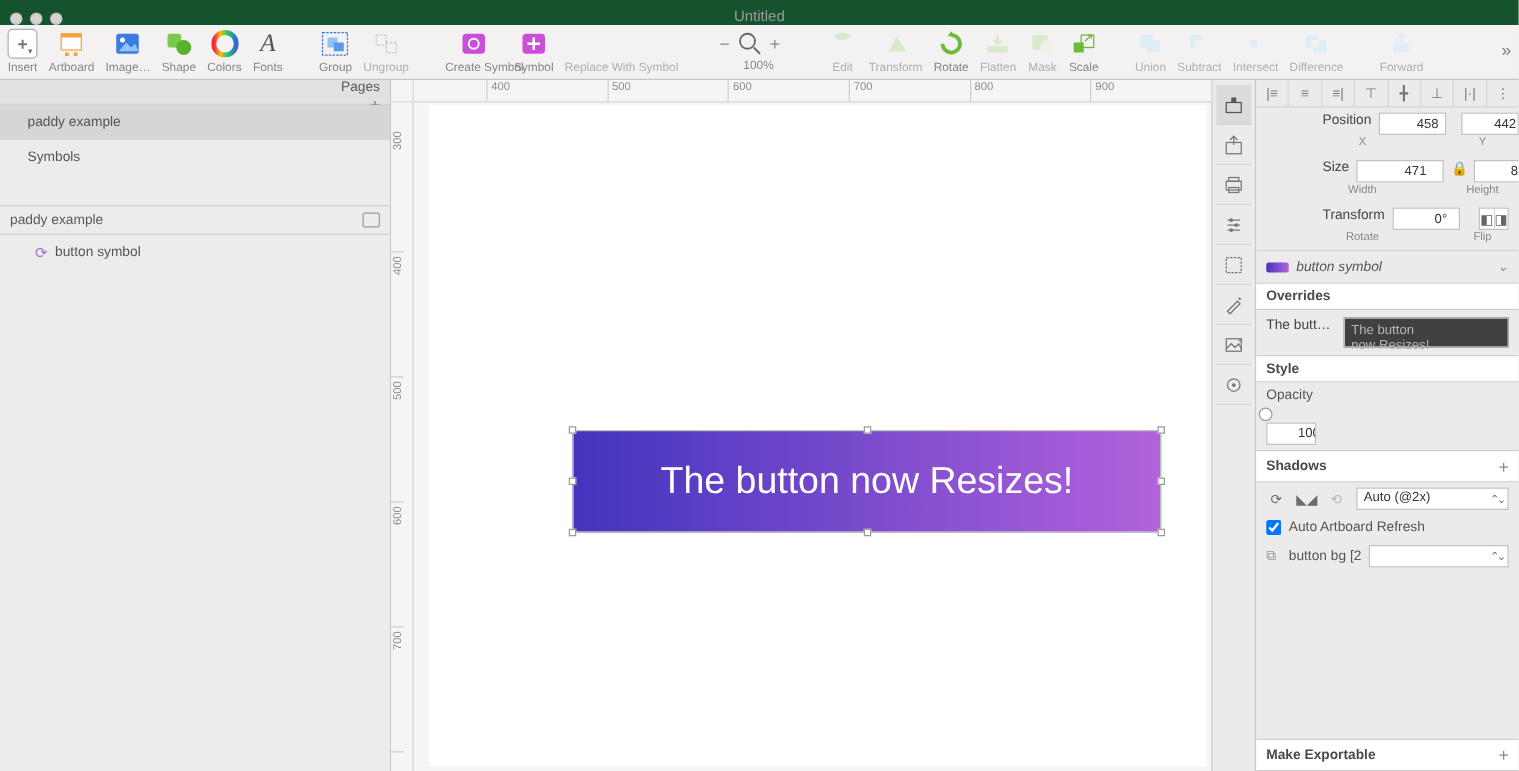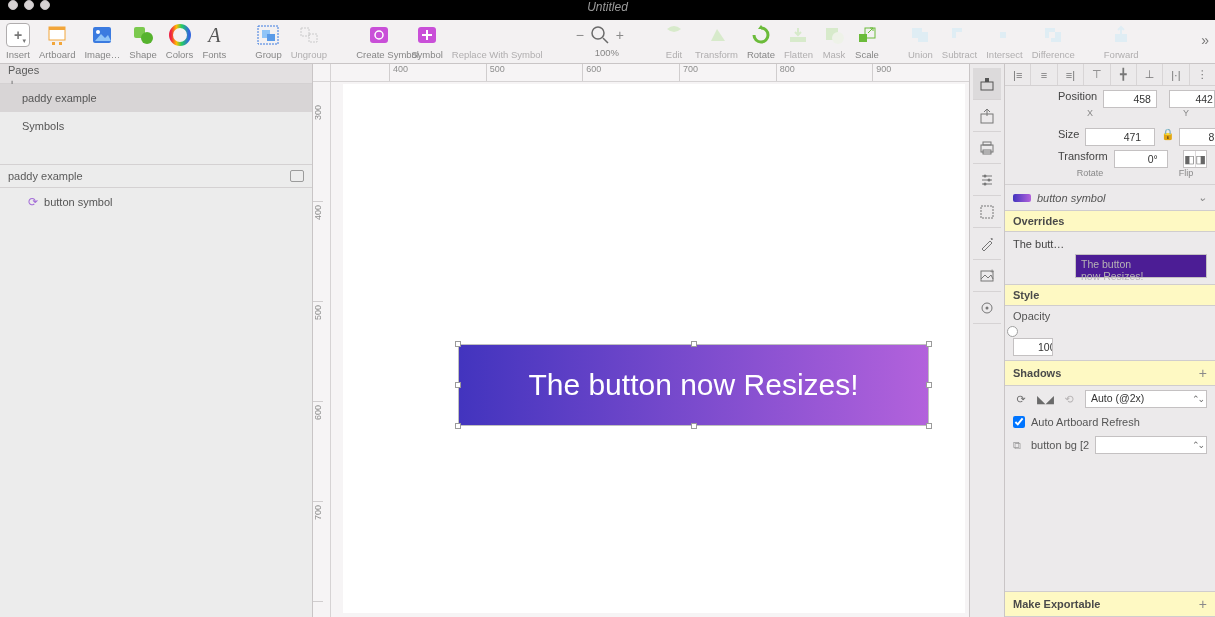--- a/index.html
+++ b/index.html
@@ -1,20 +1,20 @@
 <!DOCTYPE html>
 <html><head>
 <meta charset="utf-8">
 <style>
 * { box-sizing: border-box; margin: 0; padding: 0; font-family: -apple-system, "Helvetica Neue", Arial, sans-serif; }
 html, body { width: 1215px; height: 617px; overflow: hidden; background: #ececec; font-size: 11px; color: #555; }
 .app { display: flex; flex-direction: column; width: 100%; height: 100%; }
 
 
-.titlebar { height: 20px; display:flex; align-items:flex-start; background:#000000;font-style:italic; }
+.titlebar { height: 20px; display:flex; align-items:flex-end; background:#14532d; }
 .traffic { display:flex; gap:6px; margin-left:8px; }
 .traffic span { width:10px; height:10px; border-radius:50%; background:#d6d2d3; border:1px solid #c5c1c2;}
 .title { flex:1; text-align:center; color:#9a9a9a; font-size:12px; }
 
 
 .toolbar { height:44px; background:#f3f1f2; border-bottom:1px solid #c9c5c6; display:flex; align-items:flex-start; padding:3px 6px 0 6px; position:relative; }
 .tbtn { display:flex; flex-direction:column; align-items:center; justify-content:flex-start; margin-right:9px; }
 .tbtn .ico { width:24px; height:24px; border-radius:4px; display:flex; align-items:center; justify-content:center; font-size:15px; }
 .tbtn .lbl { font-size:9.5px; color:#868686; margin-top:2px; max-width:46px; text-align:center; white-space:nowrap; }
 .tbtn.dis .lbl { color:#b0aeaf; }
@@ -24,21 +24,21 @@
 .zoom-group .minus, .zoom-group .plus { color:#8a8a8a; font-size:14px; padding:0 4px;}
 .zoom-group .mag { width:24px; height:24px; display:flex; align-items:center; justify-content:center; }
 .zoom-lbl { font-size:9.5px; color:#868686; text-align:center; width:100%; }
 .toolbar-end { position:absolute; right:6px; top:12px; color:#777; font-size:14px;}
 
 
 .body { flex:1; display:flex; min-height:0; }
 
 
 .left { width:313px; background:#ececec; border-right:1px solid #c9c5c6; display:flex; flex-direction:column; }
-.left-head { height:20px; display:flex; align-items:flex-start; justify-content:space-between; padding:0 8px; border-bottom:1px solid #d4d1d2; background:#e3e0e1; color:#5b5b5b; font-size:11px;flex-direction:column;}
+.left-head { height:20px; display:flex; align-items:flex-end; justify-content:space-between; padding:0 8px; border-bottom:1px solid #d4d1d2; background:#e3e0e1; color:#5b5b5b; font-size:11px;flex-direction:column;}
 .left-head .plus { color:#7a7a7a; font-size:14px;}
 .page-item { height:28px; display:flex; align-items:center; padding-left:22px; font-size:11px; border-bottom:0px solid transparent; }
 .page-item.sel { background:#d8d5d6; }
 .layers-head { height:24px; display:flex; align-items:center; justify-content:space-between; padding:0 8px; border-top:1px solid #d4d1d2; border-bottom:1px solid #d4d1d2; background:#ececec; color:#5b5b5b; margin-top:24px;}
 .layers-head .abicon { width:14px; height:12px; border:1px solid #9b9b9b; border-radius:2px; position:relative;}
 .layer-item { height:28px; display:flex; align-items:center; padding-left:28px; gap:6px; font-size:11px;}
 .layer-item .symicon { color:#a46ed8; font-size:12px;}
 
 
 .center { flex:1; position:relative; background:#f6f4f5; }
@@ -68,29 +68,29 @@
 .prop-row { display:flex; padding:4px 8px 0 8px; gap:6px;margin-left:45px;}
 .prop-row .plabel { width:50px; font-size:11px; color:#444; }
 .numfield { height:18px; border:1px solid #c4c1c2; background:#fff; font-size:10.5px; text-align:center; color:#333;padding-left:24px; }
 .sublabel { font-size:9px; color:#888; text-align:center; }
 .sub-row { display:flex; padding:0 8px 6px 64px; gap:6px;}
 .sub-row div { flex:1;}
 .lock { width:12px; text-align:center; color:#888; font-size:11px;}
 .flip-group { display:flex; border:1px solid #c4c1c2; background:#fff; height:18px;}
 .flip-group span{ flex:1; display:flex; align-items:center; justify-content:center; border-right:1px solid #dcd9da; font-size:11px; color:#666;}
 .flip-group span:last-child{border-right:none;}
-.section-head { background:#fef9c3; border-top:1px solid #d0cdce; border-bottom:1px solid #d0cdce; padding:4px 8px; font-size:11px; font-weight:600; color:#4a4a4a; display:flex; justify-content:space-between; align-items:center;}
+.section-head { background:#ffffff; border-top:1px solid #d0cdce; border-bottom:1px solid #d0cdce; padding:4px 8px; font-size:11px; font-weight:600; color:#4a4a4a; display:flex; justify-content:space-between; align-items:center;}
 .section-head .plus{color:#8a8a8a; font-weight:400; font-size:14px;}
 .section-head .gear{color:#8a8a8a; font-weight:400; font-size:12px;}
 .symbol-row { display:flex; align-items:center; padding:6px 8px; gap:6px; font-style:italic; color:#555;}
 .symbol-row .swatch{ width:18px; height:8px; border-radius:2px; background:linear-gradient(90deg,#4234be,#b362dc);}
 .symbol-row .chev{ margin-left:auto; color:#8a8a8a;}
 .override-row { display:flex; align-items:flex-start; padding:6px 8px; gap:6px;}
 .override-row .olabel{ width:56px; font-size:11px; color:#444; white-space:nowrap; overflow:hidden; text-overflow:ellipsis;}
-.override-row .oval{ flex:1; height:24px; border:1px solid #c4c1c2; background:#4c1d95; padding:3px 5px; color:#b7b4b5; font-size:10.5px; line-height:12px;margin-top:16px;}
+.override-row .oval{ flex:1; height:24px; border:1px solid #c4c1c2; background:#404040; padding:3px 5px; color:#b7b4b5; font-size:10.5px; line-height:12px;}
 .slider-row{ display:flex; align-items:flex-start; padding:4px 8px; gap:8px;flex-direction:column;}
 .slider-row .track{ flex:1; height:3px; background:#2f7ee6; position:relative; border-radius:2px;}
 .slider-row .thumb{ position:absolute; right:-5px; top:-4px; width:11px; height:11px; border-radius:50%; background:#fff; border:1px solid #a0a0a0;}
 .selectfield{ height:18px; border:1px solid #c4c1c2; background:#fff; font-size:10.5px; padding:1px 16px 1px 5px; color:#333; position:relative;}
 .selectfield::after{ content:"⌃⌄"; position:absolute; right:3px; top:0; font-size:9px; color:#666; letter-spacing:-2px; line-height:16px;}
 .mm-row{ display:flex; align-items:center; padding:4px 8px; gap:8px;}
 .mm-row .micon{ width:16px; text-align:center; color:#6a6a6a;}
 .mm-row .micon.dis{ color:#b8b5b6;}
 .chk-row{ display:flex; align-items:center; padding:4px 8px; gap:6px;}
 .chk-row input{ width:12px; height:12px;}
@@ -469,20 +469,25 @@
           <div style="width:12px"></div>
           <div class="sublabel">Y</div>
         </div>
 
       <div class="prop-row">
         <div class="plabel">Size</div>
         <input class="numfield" style="width: 70px;" value="471">
         <div class="lock">🔒</div>
         <input class="numfield" style="width: 46px;" value="82">
       </div>
+      <div class="sub-row">
+          <div class="sublabel">Width</div>
+          <div style="width:12px"></div>
+          <div class="sublabel">Height</div>
+        </div>
 
       <div class="prop-row">
         <div class="plabel">Transform</div>
         <input class="numfield" style="width: 54px;" value="0°">
         <div style="width:12px"></div>
         <div class="flip-group" style="width:46px">
           <span>◧</span>
           <span>◨</span>
         </div>
       </div>

